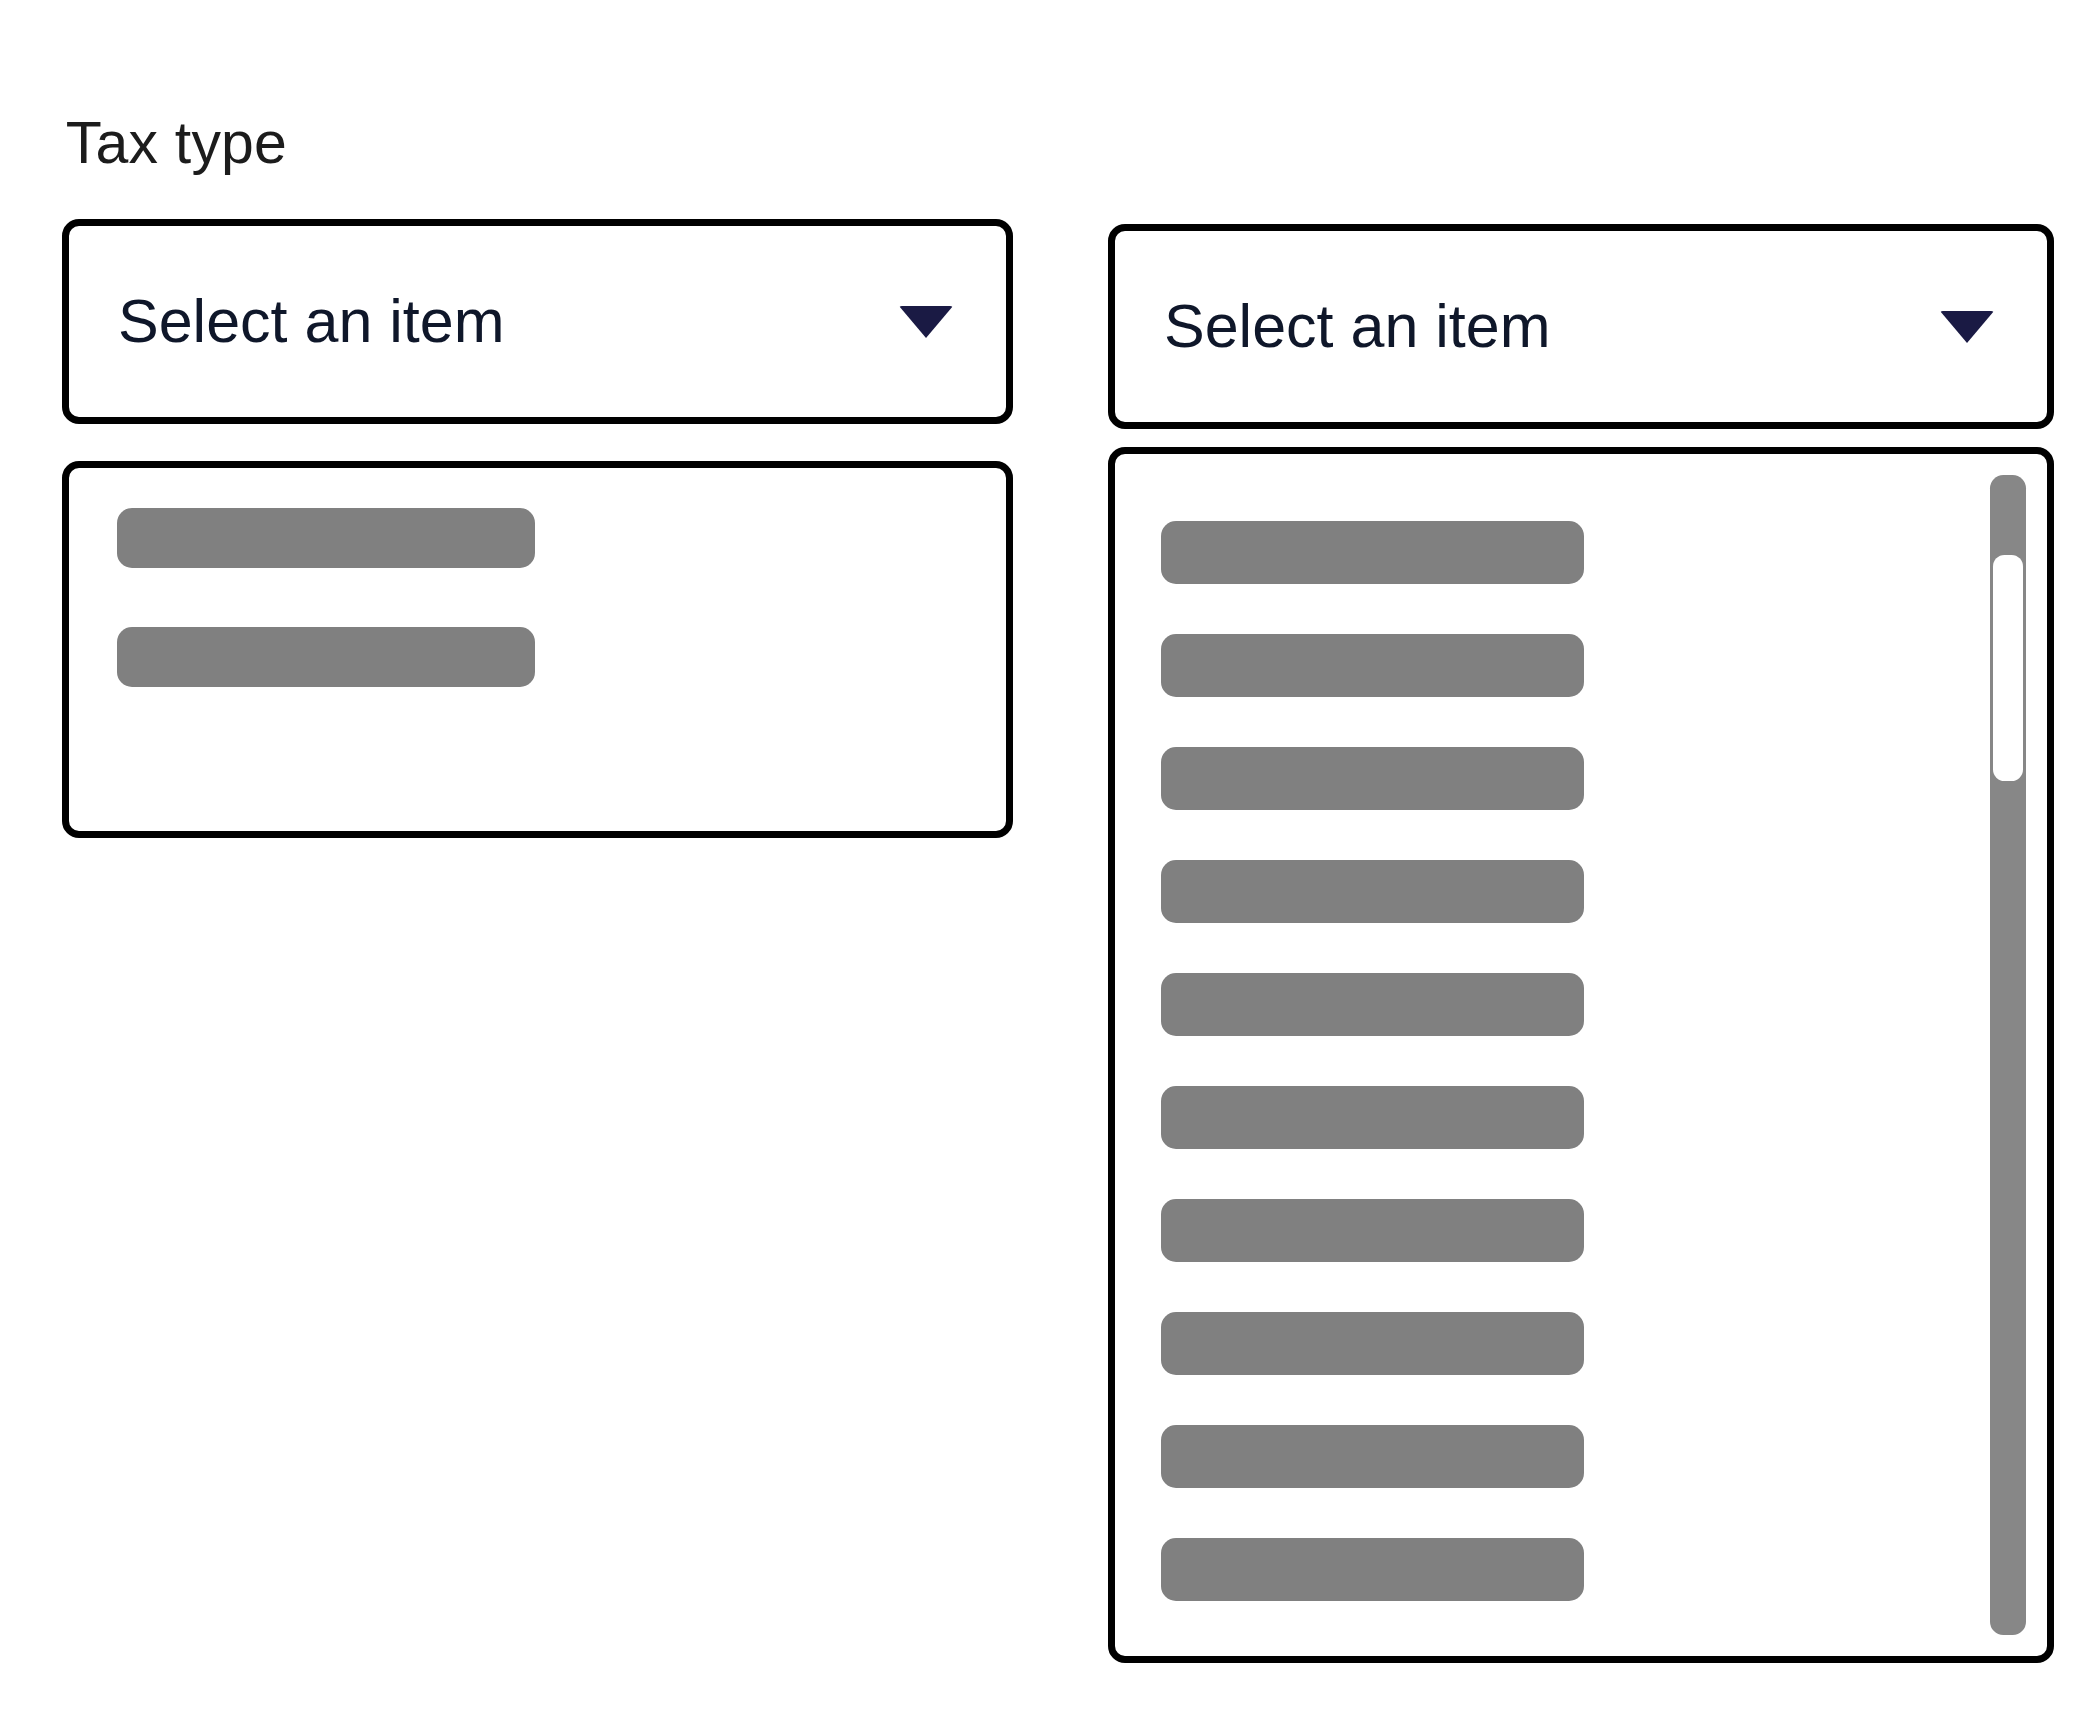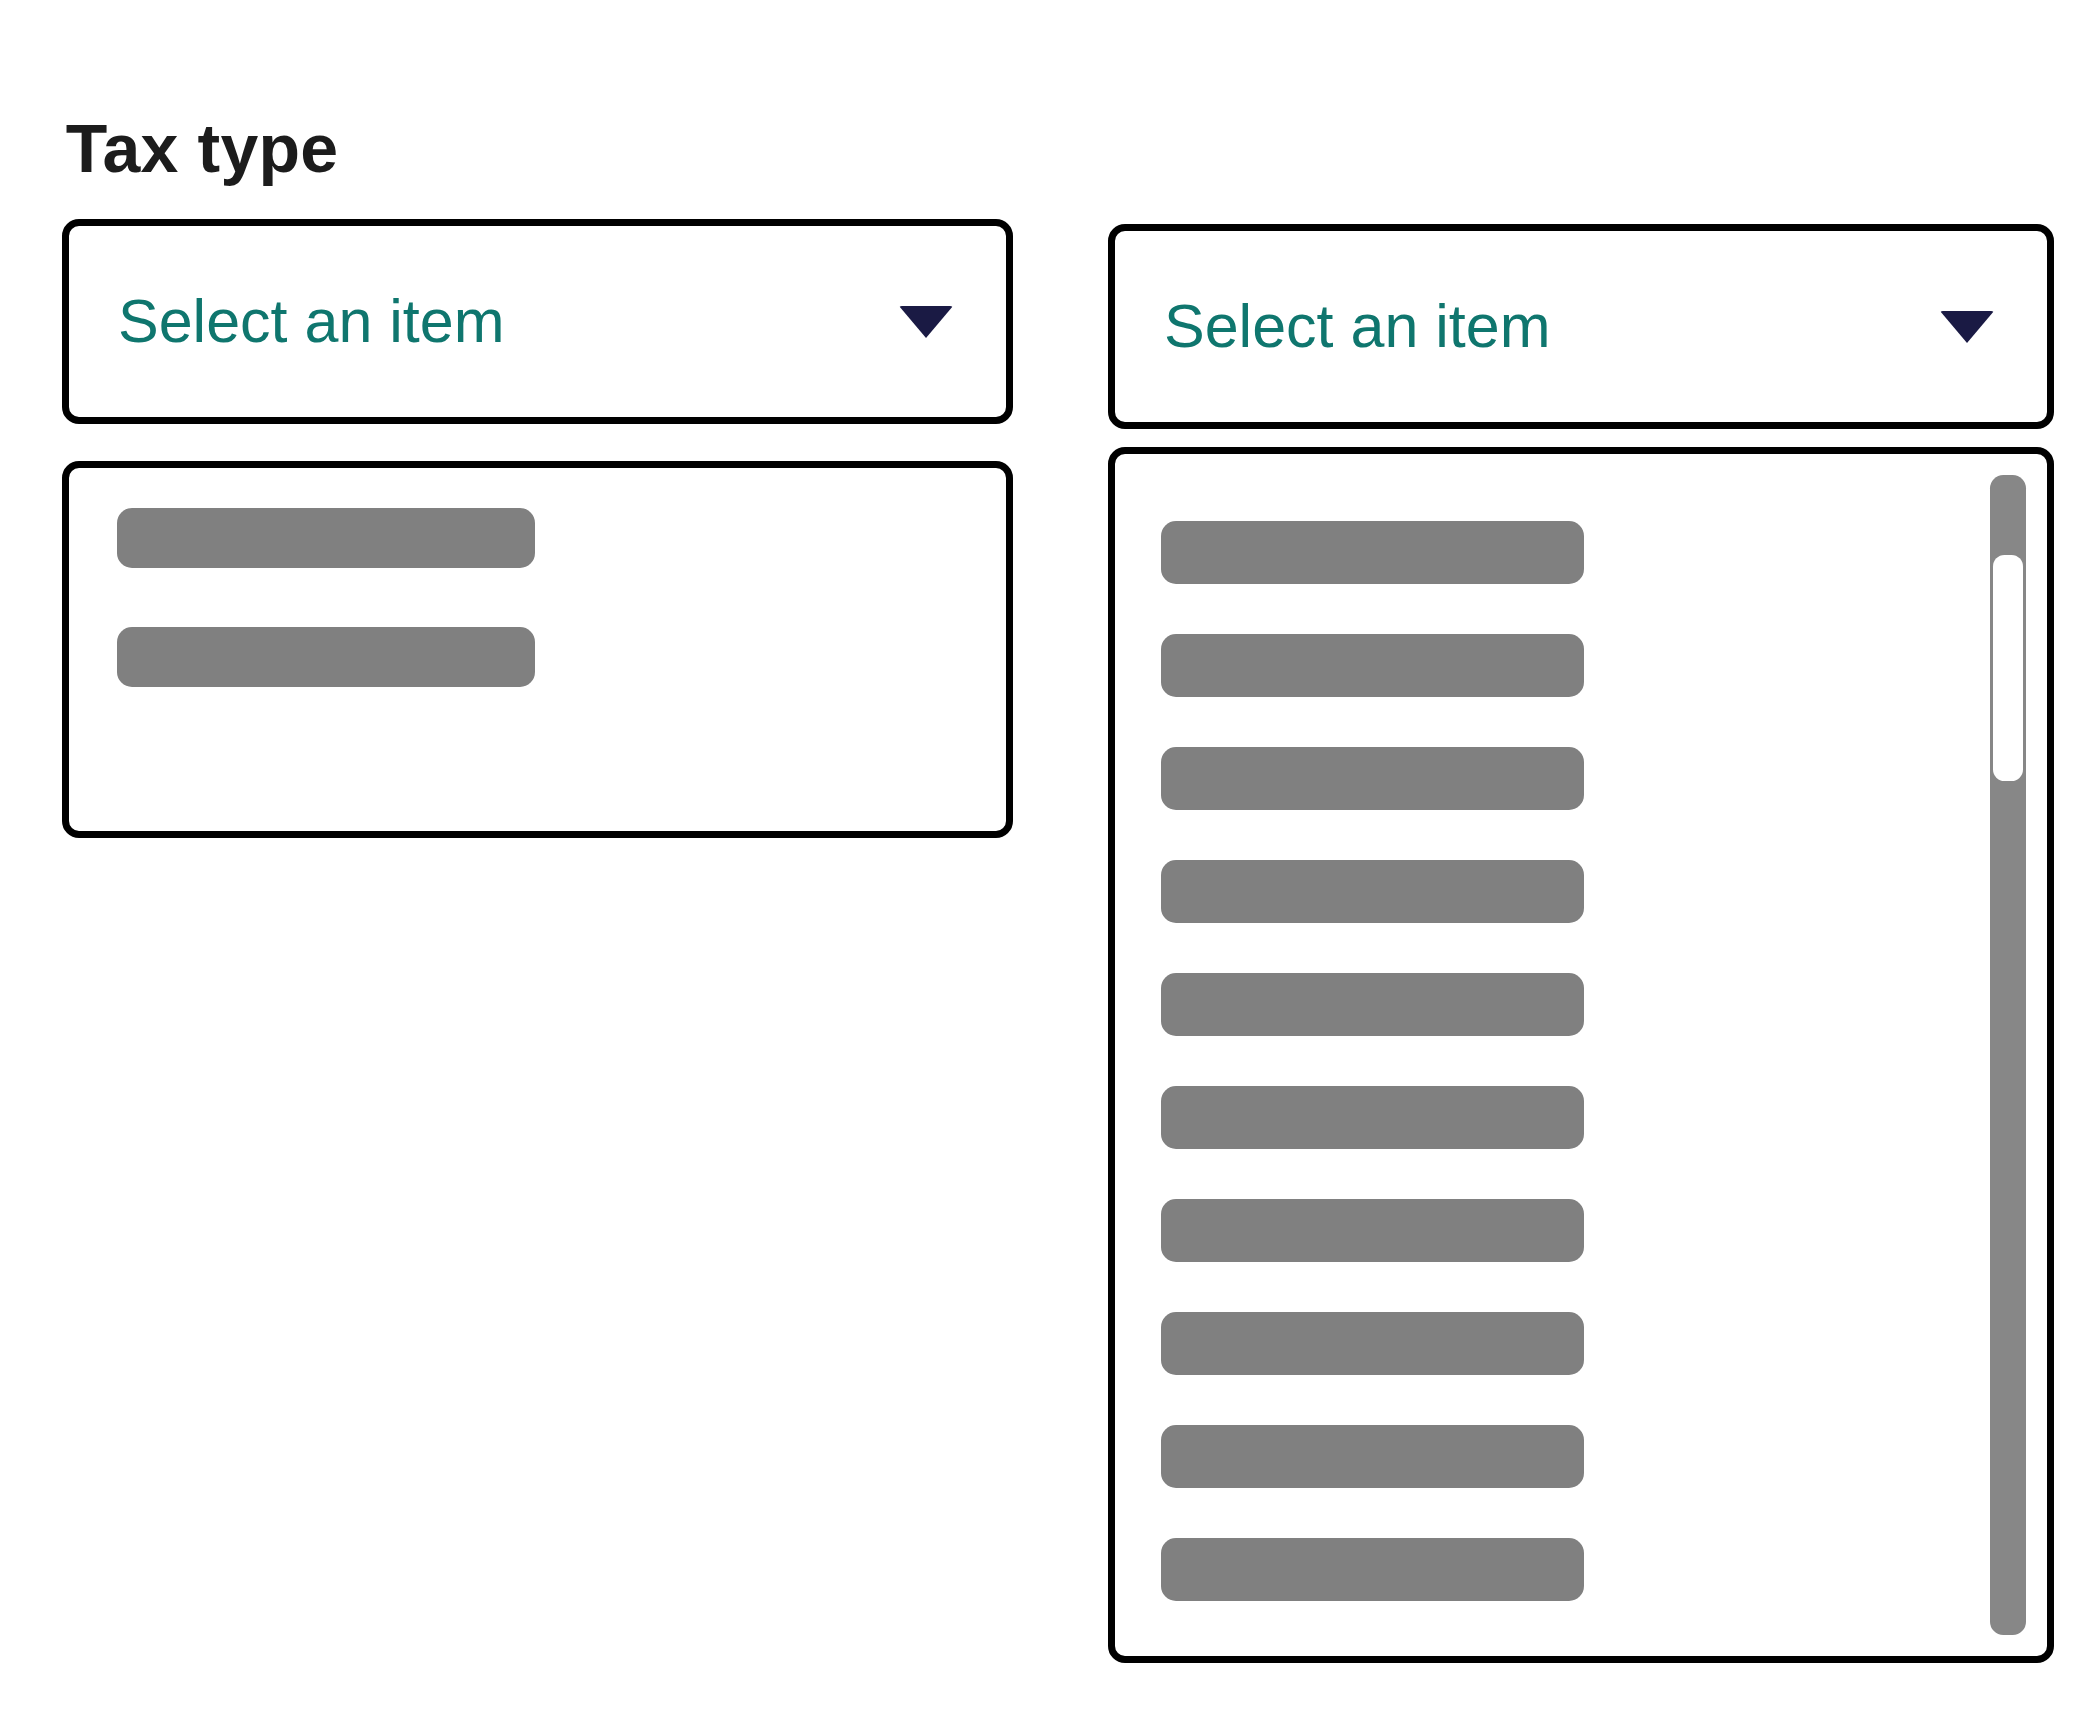--- a/index.html
+++ b/index.html
@@ -29,24 +29,24 @@
     top: 114px;
     width: 951px;
   }
   #countries-group {
     left: 1108px;
     top: 114px;
     width: 946px;
   }
 
   .field-label {
-    font-size: 68px;
+    font-size: 59px;
     line-height: 1.0;
     color: #1c1c1c;
-    font-weight: 700;
+    font-weight: 400;
     letter-spacing: 0.2px;
     margin: 0 0 21px 3.8px;
     white-space: nowrap;
   }
 
   
   .select-control {
     position: relative;
     box-sizing: border-box;
     border: 7.6px solid #000000;
@@ -56,21 +56,21 @@
     display: flex;
     align-items: center;
     padding: 0 32px 0 49px;
   }
   #tax-type-select { width: 951px; }
   #countries-select { width: 946px; }
 
   .select-value {
     font-size: 61px;
     line-height: 1;
-    color: #0f766e;
+    color: #0f172a;
     flex: 1 1 auto;
     white-space: nowrap;
     overflow: hidden;
   }
 
   .caret-icon {
     flex: 0 0 auto;
     width: 0;
     height: 0;
     margin-right: 21px;

